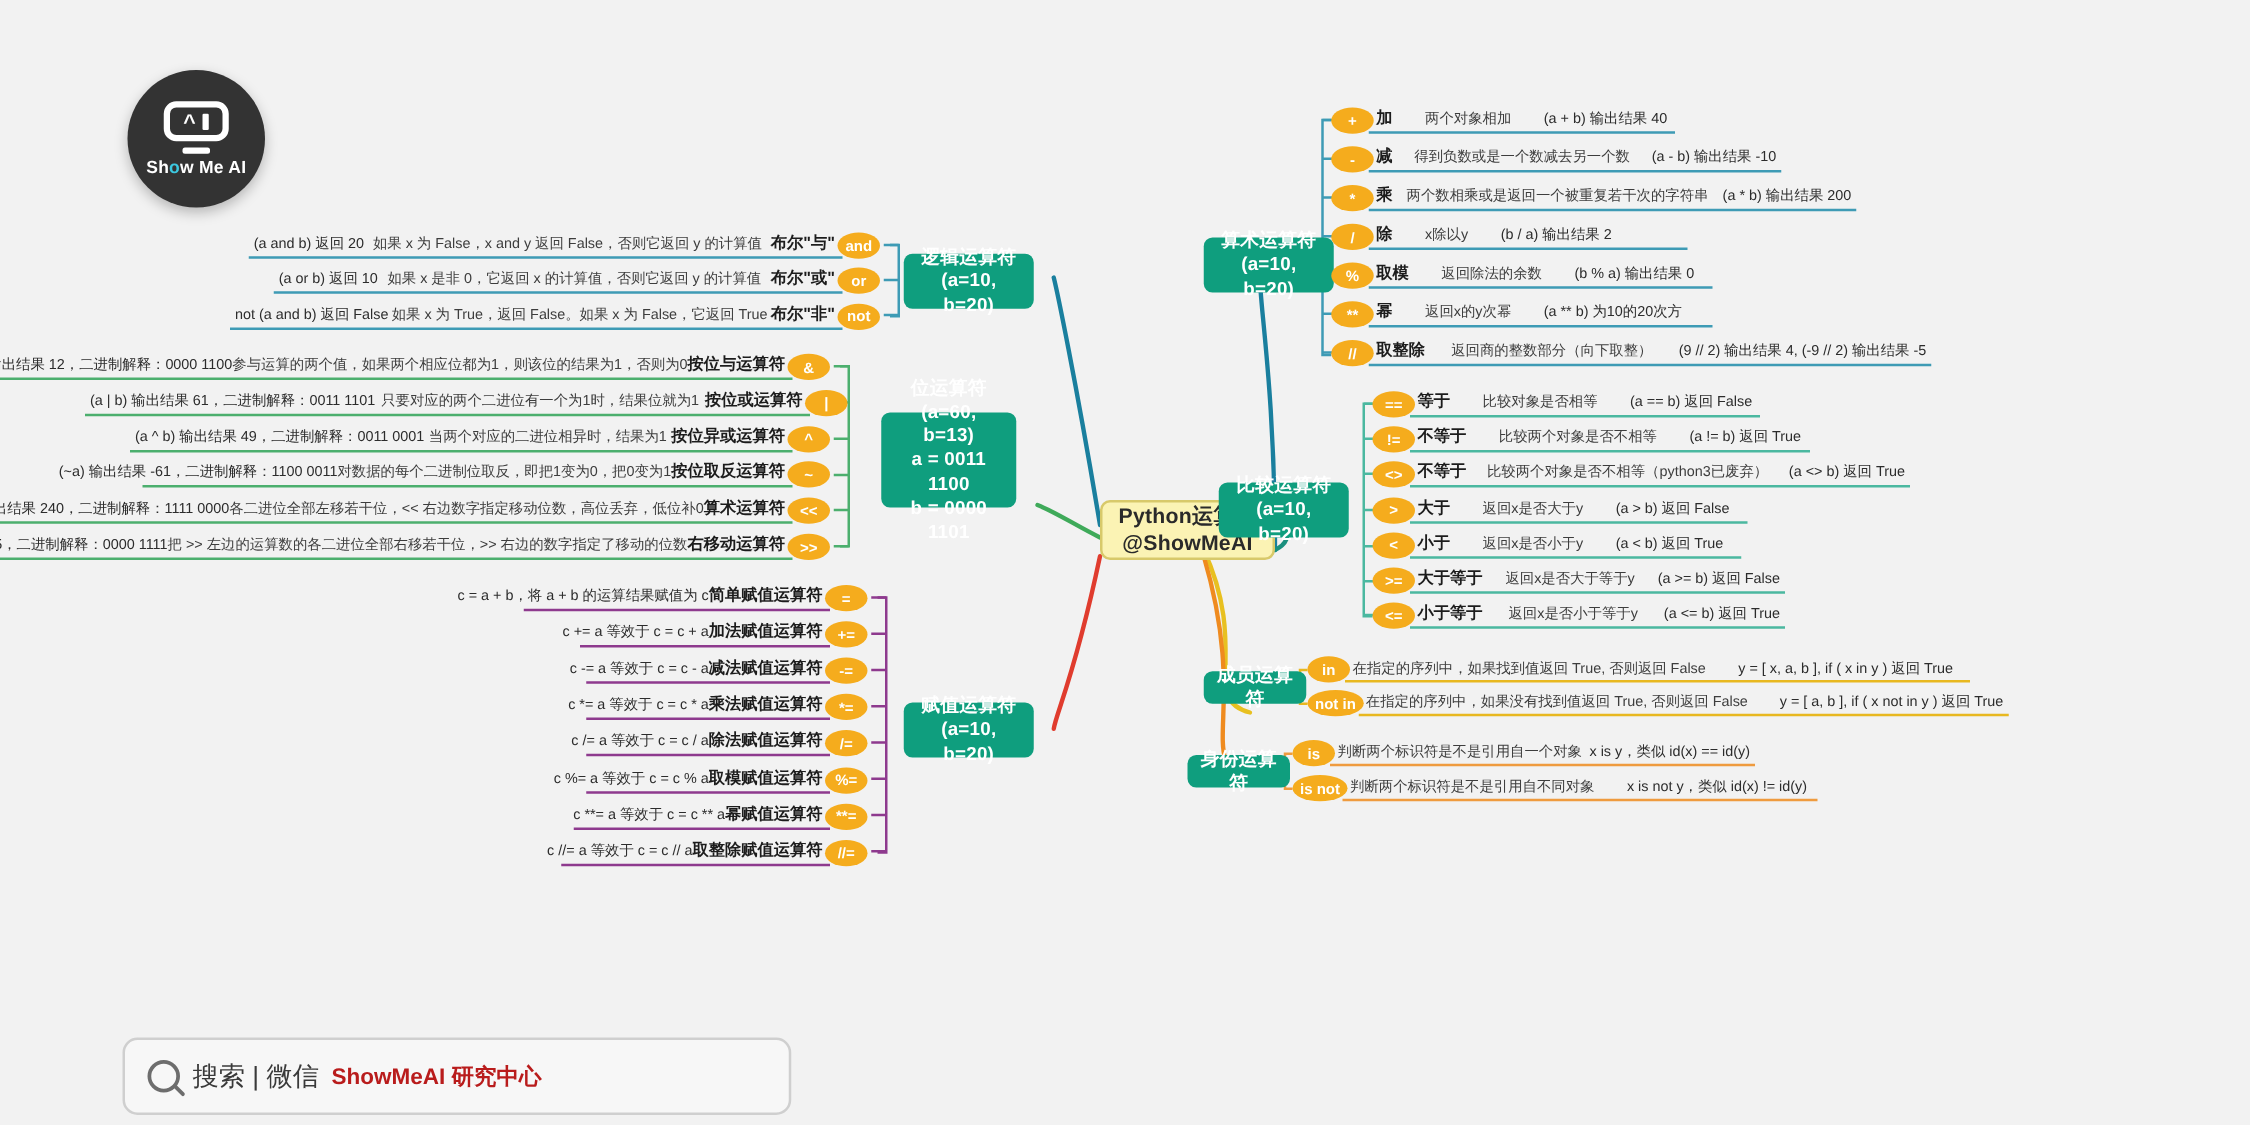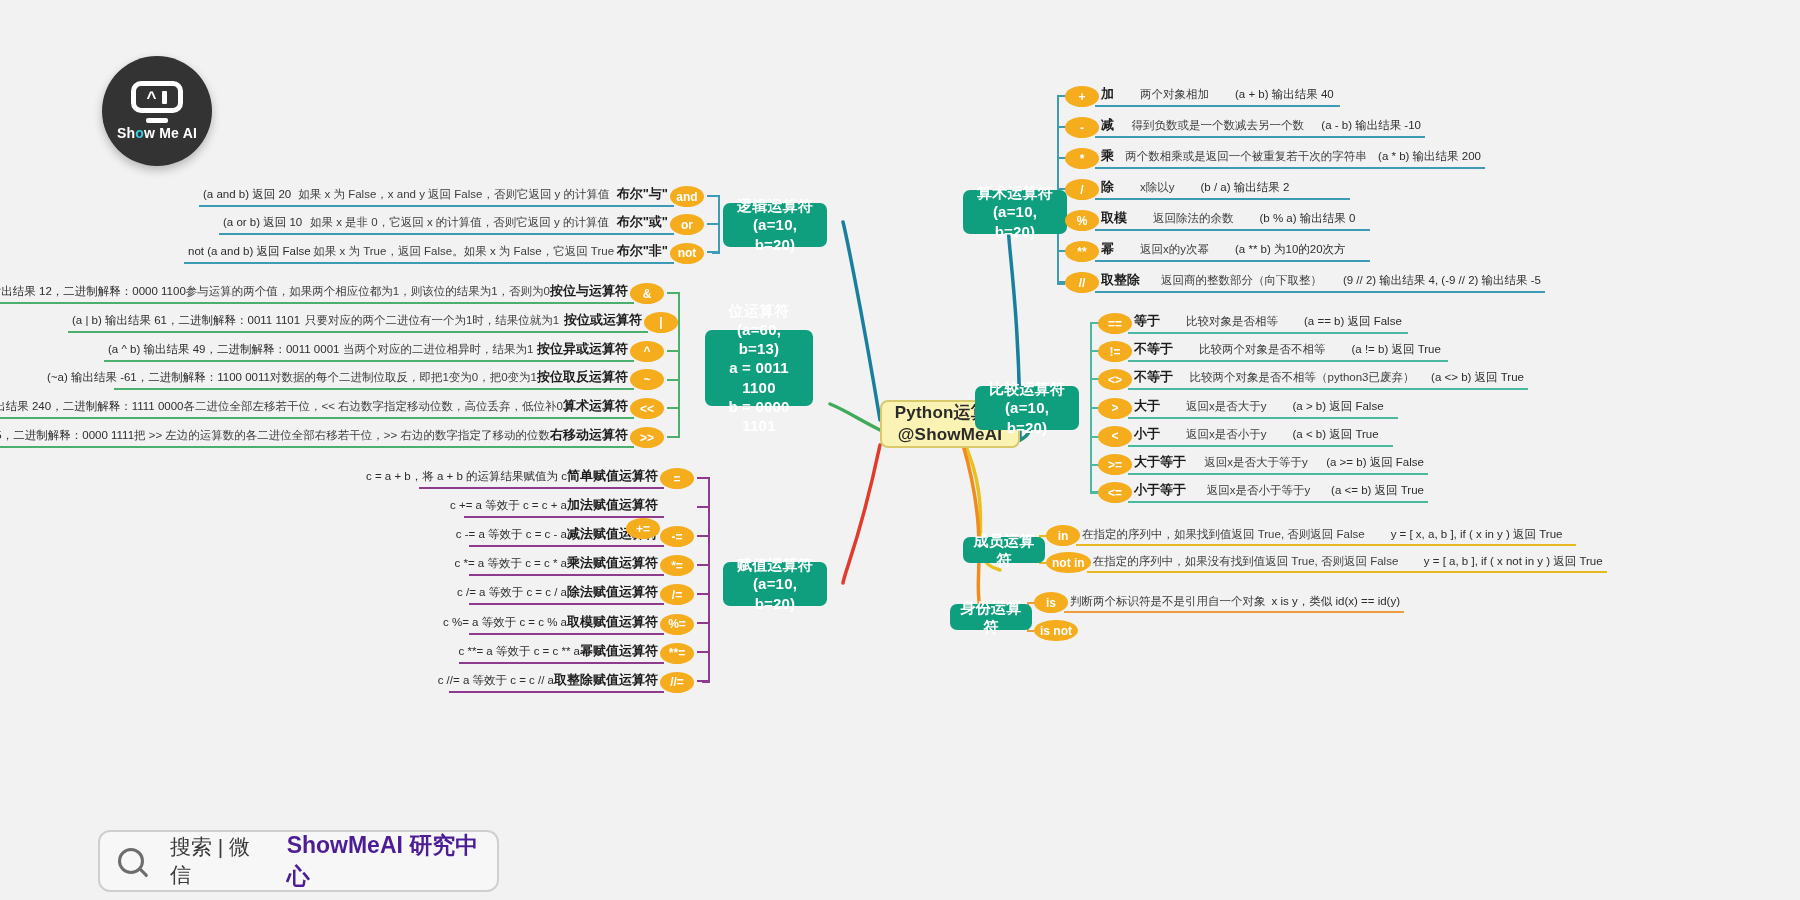--- a/index.html
+++ b/index.html
@@ -27,29 +27,29 @@
   }
   .logo-caret { color: #fff; font-size: 17px; font-weight: bold; line-height: 1; }
   .logo-bar { width: 5px; height: 13px; background: #fff; border-radius: 1px; }
   .logo-stand { width: 22px; height: 5px; background: #fff; border-radius: 2px; margin-top: 5px; }
   .logo-text { color: #fff; font-size: 14px; font-weight: bold; letter-spacing: .2px; margin-top: 2px; }
   .logo-text .eye { color: #3cc8e0; }
 
   
   .footer-box {
     position: absolute; left: 98px; top: 830px;
-    width: 401px; height: 62px;
+    width: 535px; height: 62px;
     border: 2px solid #cfcfcf; border-radius: 12px;
     background: #f7f7f7;
-    display: flex; align-items: center; padding: 0 18px; gap: 26px;
+    display: flex; align-items: center; padding: 0 18px; gap: 10px;
   }
   .mag { width: 26px; height: 26px; border: 3px solid #6d6d6d; border-radius: 50%; position: relative; flex: none; }
   .mag::after { content:""; position:absolute; width:3px; height:11px; background:#6d6d6d; right:-4px; bottom:-7px; transform: rotate(-45deg); border-radius:2px;}
   .footer-label { font-size: 21px; color: #3a3a3a; }
-  .footer-strong { font-size: 23px; color: #4c1d95; font-weight: bold; }
+  .footer-strong { font-size: 18px; color: #b91c1c; font-weight: bold; }
 
   
   .node {
     position: absolute;
     background: #0f9e7e;
     color: #ffffff;
     border-radius: 7px;
     font-weight: bold;
     text-align: center;
     display: flex; flex-direction: column; align-items: center; justify-content: center;
@@ -410,20 +410,28 @@
           <div class="leaftext">
             <span class="k-desc">判断两个标识符是不是引用自一个对象</span>
             <span class="gap-m"></span>
             <span class="k-eg">x is y，类似 id(x) == id(y)</span>
           </div>
           <div class="rule" style="background: rgb(239, 155, 63);"></div>
         </div>
       </div>
       <div class="leaf right" style="top: 620px; left: 1034px;">
         <div class="pill">is not</div>
+        <div class="leafbody" style="width: 380px;">
+          <div class="leaftext">
+            <span class="k-desc">判断两个标识符是不是引用自不同对象</span>
+            <span class="gap-m"></span>
+            <span class="k-eg">x is not y，类似 id(x) != id(y)</span>
+          </div>
+          <div class="rule" style="background: rgb(239, 155, 63);"></div>
+        </div>
       </div>
       <div class="leaf left" style="top: 185px; left: 199px;">
         <div class="leafbody" style="width: 475px;">
           <div class="leaftext">
             <span class="k-eg">(a and b) 返回 20</span>
             <span class="gap-m"></span>
             <span class="k-desc">如果 x 为 False，x and y 返回 False，否则它返回 y 的计算值</span>
             <span class="gap-m"></span>
             <span class="k-title">布尔"与"</span>
           </div>
@@ -539,21 +547,21 @@
         <div class="leafbody" style="width: 245px;">
           <div class="leaftext">
             <span class="k-eg">c = a + b，将 a + b 的运算结果赋值为 c</span>
             <span class="gap-m"></span>
             <span class="k-title">简单赋值运算符</span>
           </div>
           <div class="rule" style="background: rgb(142, 58, 142);"></div>
         </div>
         <div class="pill">=</div>
       </div>
-      <div class="leaf left" style="top: 496.1px; left: 464px; flex-direction: column;">
+      <div class="leaf left" style="top: 496.1px; left: 464px;">
         <div class="leafbody" style="width: 200px;">
           <div class="leaftext">
             <span class="k-eg">c += a 等效于 c = c + a</span>
             <span class="gap-m"></span>
             <span class="k-title">加法赋值运算符</span>
           </div>
           <div class="rule" style="background: rgb(142, 58, 142);"></div>
         </div>
         <div class="pill">+=</div>
       </div>

